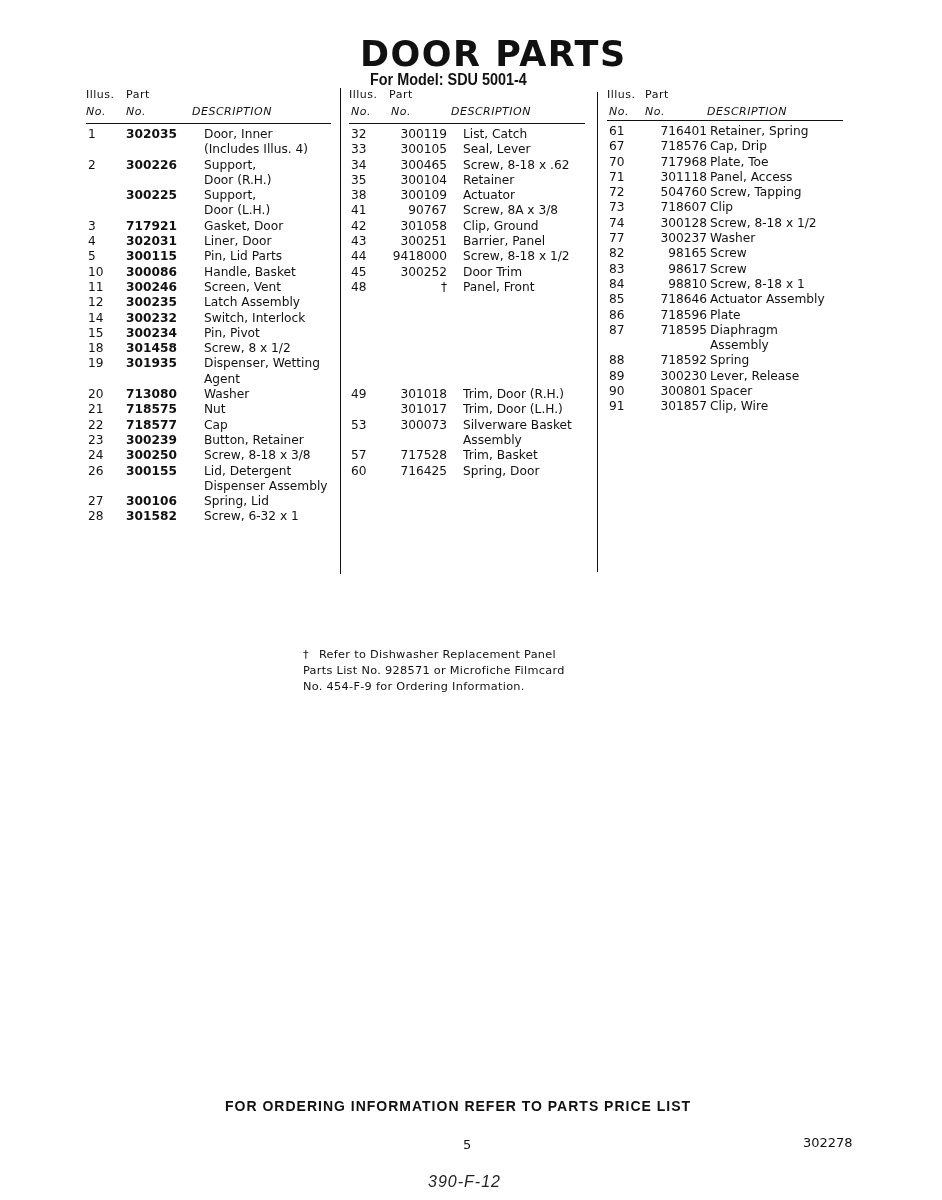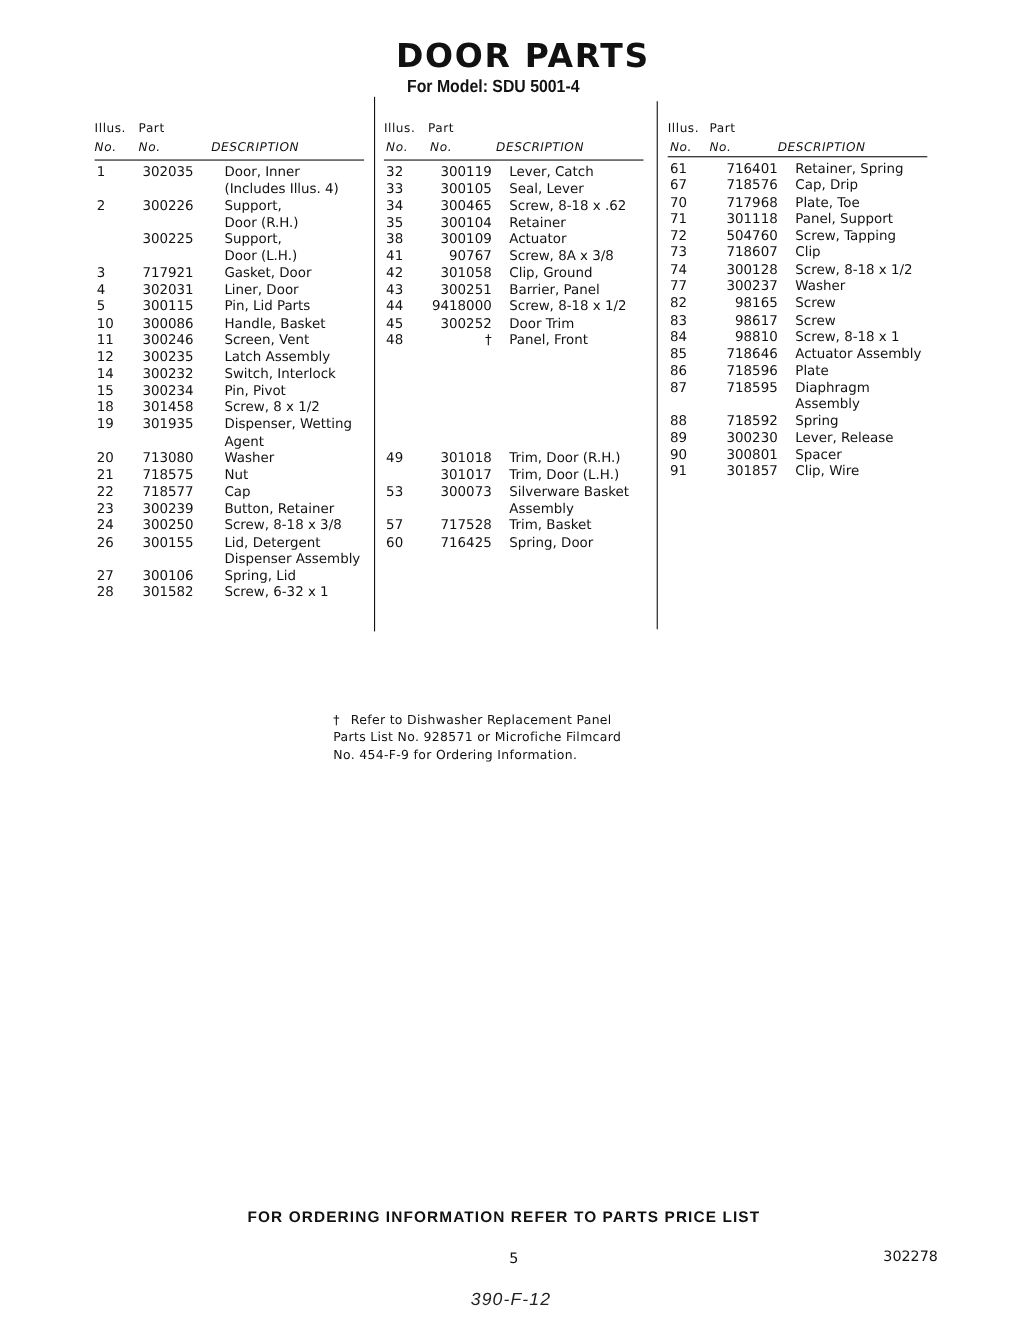--- a/index.html
+++ b/index.html
@@ -4,48 +4,48 @@
   <style>
     html, body { margin: 0; padding: 0; }
     body {
       width: 942px; height: 1200px; background: #ffffff; position: relative;
       overflow: hidden; color: #111;
       font-family: "DejaVu Sans", sans-serif;
     }
     .title {
       position: absolute; left: 360px; top: 34px; width: 200px;
       font-family: "DejaVu Sans", sans-serif; font-weight: bold;
-      font-size: 30px; letter-spacing: 1.5px; white-space: nowrap; color: #111;
+      font-size: 35px; letter-spacing: 1.5px; white-space: nowrap; color: #111;
     }
     .subtitle {
       position: absolute; left: 370px; top: 71px;
       font-family: "Liberation Sans", sans-serif; font-weight: bold;
       font-size: 16px; white-space: nowrap; color: #111; transform: scaleX(0.9); transform-origin: left;
     }
-    .col { position: absolute; top: 88px; font-size: 12.2px; margin-top: 22px; }
+    .col { position: absolute; top: 88px; font-size: 12.2px; }
     .col.c1 { left: 86px; width: 245px; }
     .col.c2 { left: 349px; width: 236px; }
     .col.c3 { left: 607px; width: 236px; }
     .hdr { position: relative; height: 34px; font-size: 11px; letter-spacing: 0.5px; }
     .hdr span { position: absolute; white-space: nowrap; }
     .hdr .r1 { top: 0; }
     .hdr .r2 { top: 17px; font-style: italic; }
     .hdr-line { position: absolute; left: 0; right: 0; top: 35px; border-top: 1.6px solid #111; }
     .rows { position: relative; top: 5px; }
     .row { position: relative; height: 15.3px; line-height: 15.3px; white-space: nowrap; }
     .row .illus { position: absolute; left: 2px; }
     .row .part { position: absolute; right: auto; text-align: right; }
     .row .desc { position: absolute; }
     .c1 .row .part { left: 32px; width: 50px; text-align: right; }
     .c1 .row .desc { left: 118px; }
     .c2 .row .part { left: 22px; width: 76px; text-align: right; }
     .c2 .row .desc { left: 114px; }
     .c3 .row .part { left: 22px; width: 78px; text-align: right; }
-    .c3 .row .desc { left: 116px; }
-    .c1 .row .part { left: 40px; width: 50px; }
+    .c3 .row .desc { left: 103px; }
+    .c1 .row .part { left: 40px; width: 50px; font-weight: bold; }
     .vline { position: absolute; border-left: 1.6px solid #111; }
     .note {
       position: absolute; left: 303px; top: 647px; font-size: 11.3px; line-height: 16px;
       letter-spacing: 0.3px;
     }
     .note .dag { margin-right: 10px; }
     .footer {
       position: absolute; left: 225px; top: 1098px; font-family: "Liberation Sans", sans-serif;
       font-weight: bold; font-size: 14px; letter-spacing: 1px; white-space: nowrap;
     }
@@ -213,21 +213,21 @@
     <span class="r1" style="left:40px">Part</span>
     <span class="r2" style="left:2px">No.</span>
     <span class="r2" style="left:42px">No.</span>
     <span class="r2" style="left:102px">DESCRIPTION</span>
     <div class="hdr-line"></div>
   </div>
   <div class="rows">
       <div class="row">
         <span class="illus">32</span>
         <span class="part">300119</span>
-        <span class="desc">Lever, Catch</span>
+        <span class="desc">List, Catch</span>
       </div>
       <div class="row">
         <span class="illus">33</span>
         <span class="part">300105</span>
         <span class="desc">Seal, Lever</span>
       </div>
       <div class="row">
         <span class="illus">34</span>
         <span class="part">300465</span>
         <span class="desc">Screw, 8-18 x .62</span>
@@ -358,21 +358,21 @@
         <span class="desc">Cap, Drip</span>
       </div>
       <div class="row">
         <span class="illus">70</span>
         <span class="part">717968</span>
         <span class="desc">Plate, Toe</span>
       </div>
       <div class="row">
         <span class="illus">71</span>
         <span class="part">301118</span>
-        <span class="desc">Panel, Support</span>
+        <span class="desc">Panel, Access</span>
       </div>
       <div class="row">
         <span class="illus">72</span>
         <span class="part">504760</span>
         <span class="desc">Screw, Tapping</span>
       </div>
       <div class="row">
         <span class="illus">73</span>
         <span class="part">718607</span>
         <span class="desc">Clip</span>

